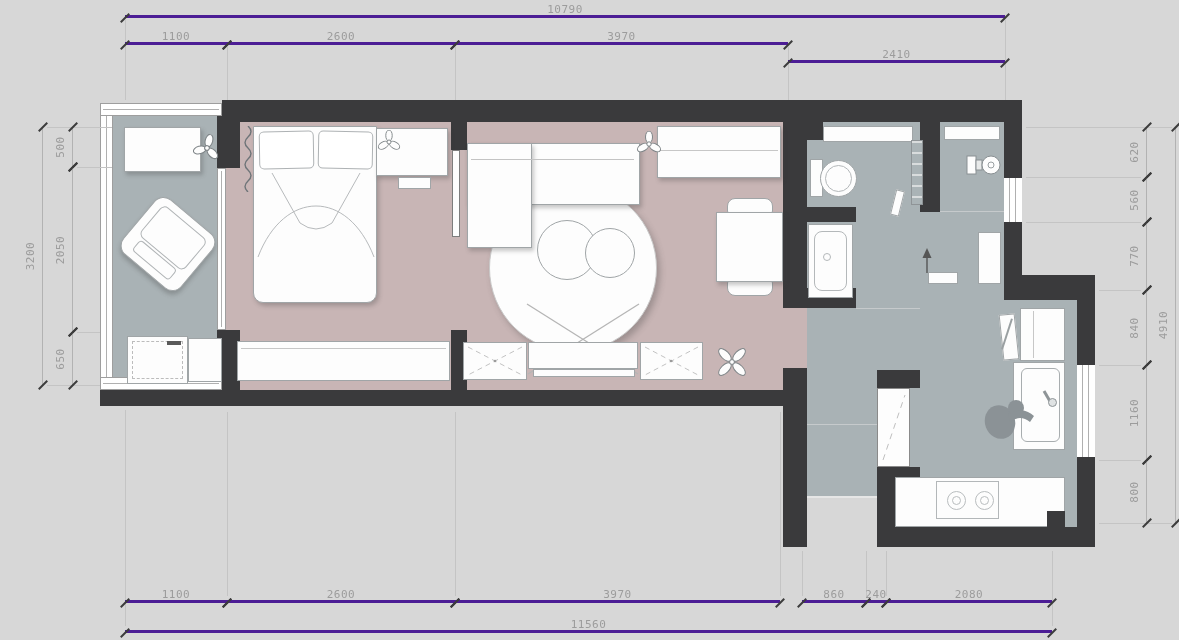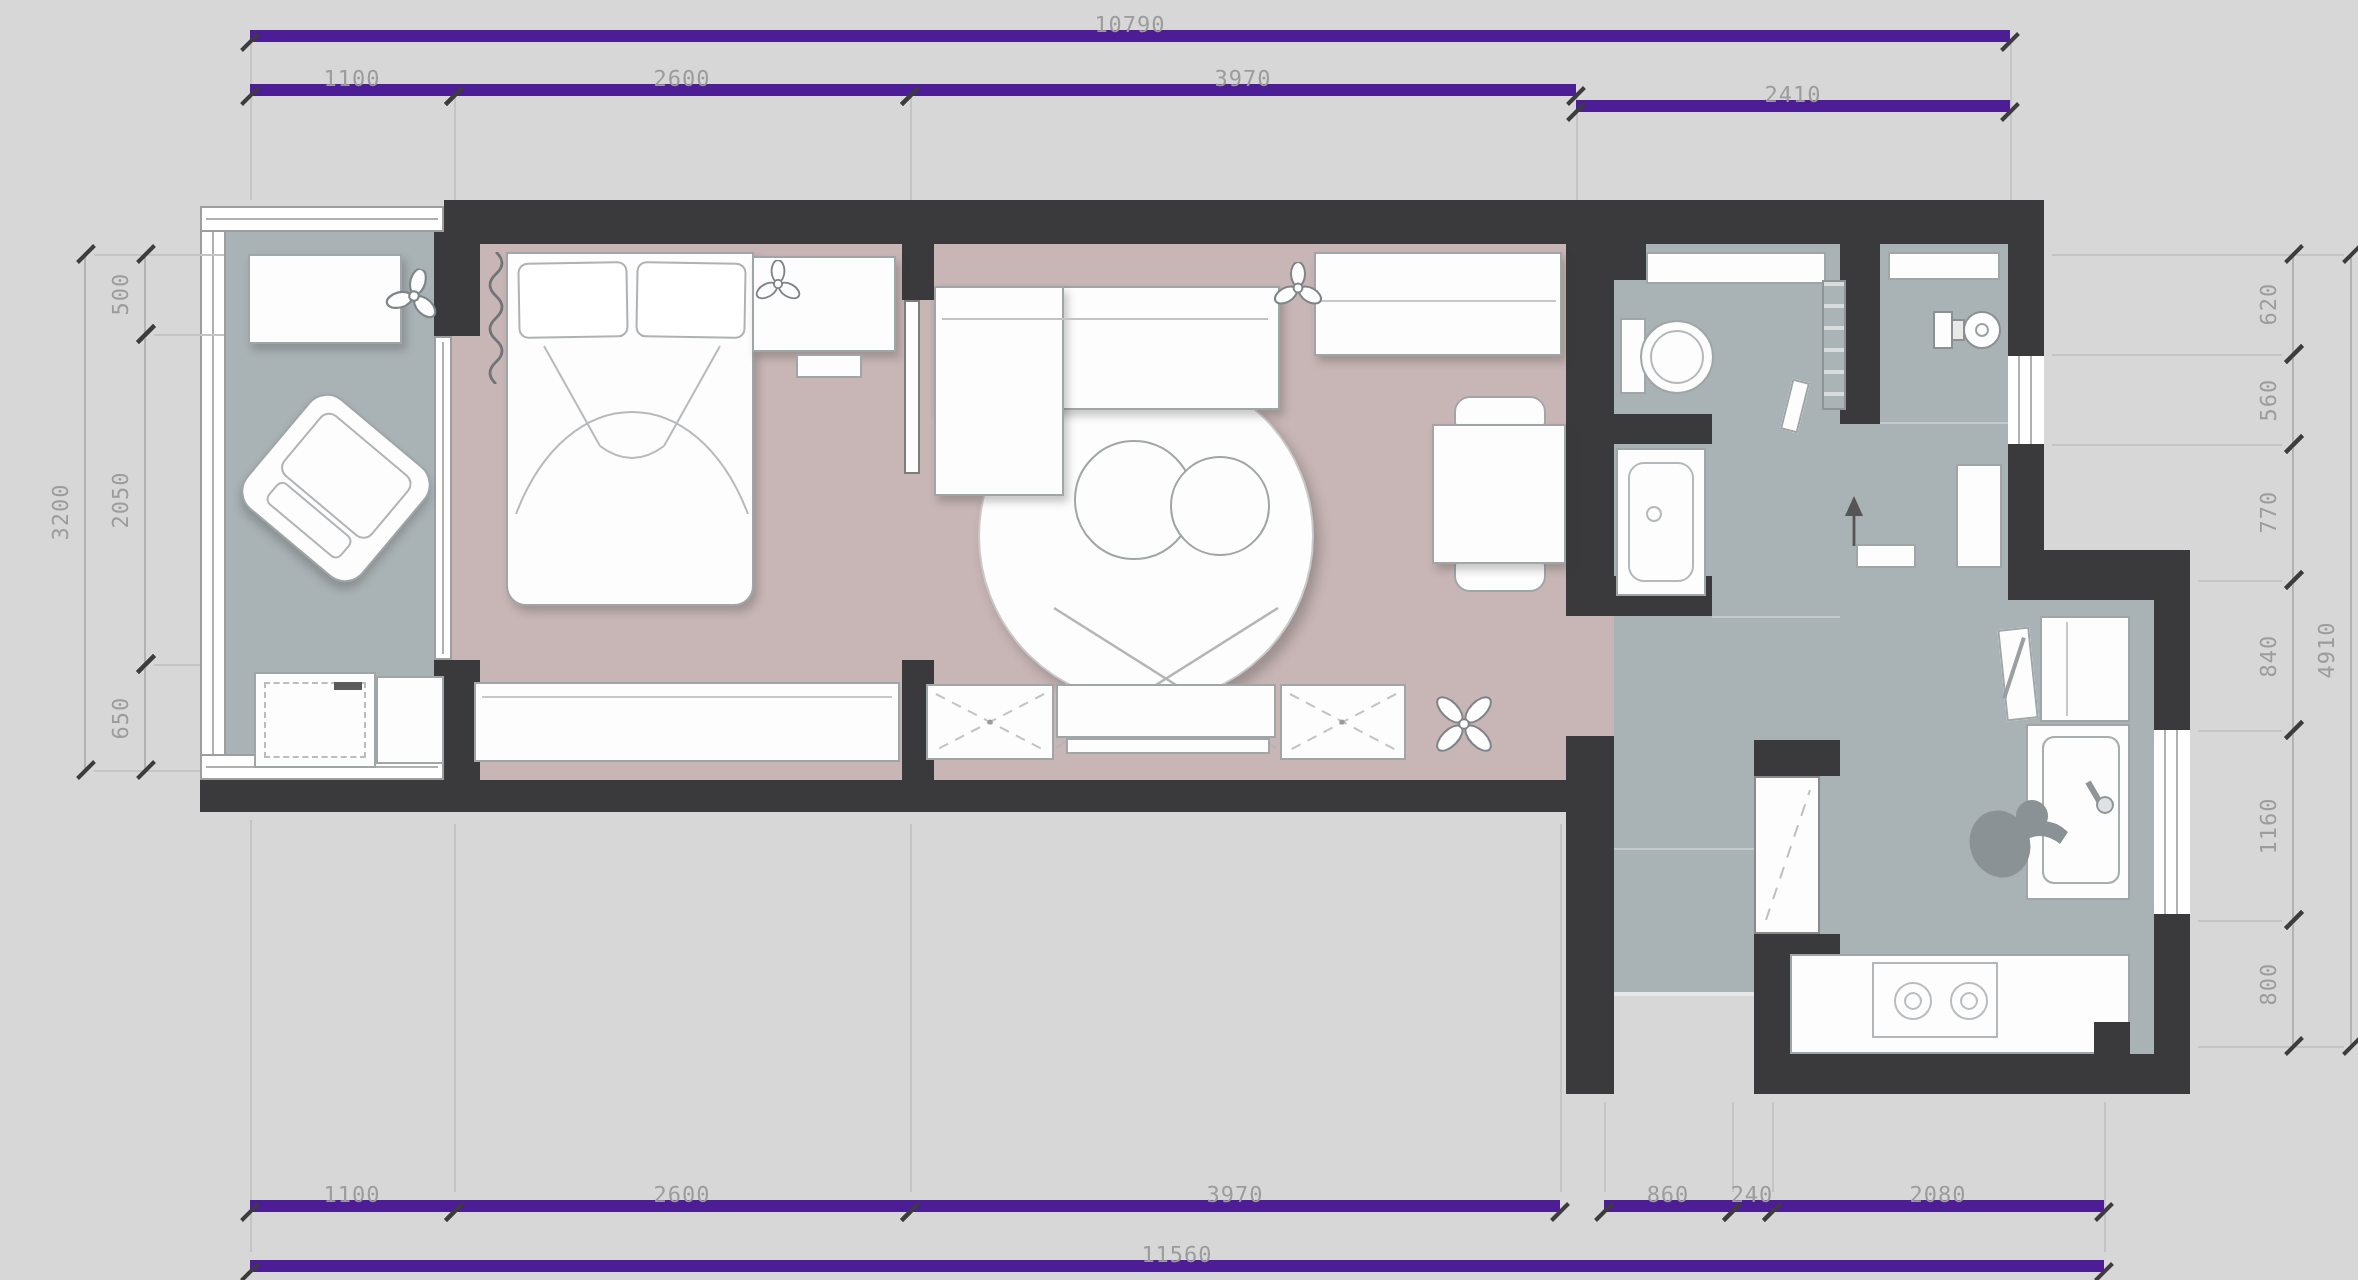--- a/index.html
+++ b/index.html
@@ -14,21 +14,21 @@
   .frame { position:absolute; background:#ffffff; border:1px solid #9e9e9e; z-index:14; }
   .mull  { position:absolute; background:#b0b0b0; }
   .thin  { position:absolute; background:#c6cacc; z-index:8; }
   .fur   { position:absolute; background:#fdfdfd; border:1px solid #a0a5a7;
            box-shadow:2px 3px 4px rgba(60,60,60,.28); z-index:20; }
   .fur.flat { box-shadow:none; }
   .seam { position:absolute; background:#c3c3c3; z-index:21; }
   .circle { border-radius:50%; }
 
   
-  .dh { position:absolute; height:0; border-top:6px solid #4c1d95; z-index:40; }
+  .dh { position:absolute; height:0; border-top:3px solid #4c1d95; z-index:40; }
   .dv { position:absolute; width:0;  border-left:1px solid #b2b2b2; z-index:40; }
   .dh i, .dv i { position:absolute; width:12px; height:2px; background:#3c3c3c;
                  transform:rotate(-45deg); }
   .dh i.t0 { left:-6px; top:-1.5px; } .dh i.t1 { right:-6px; top:-1.5px; }
   .dv i.t0 { left:-6.5px; top:-1px; } .dv i.t1 { left:-6.5px; bottom:-1px; }
   .dh span, .dv span { font-size:11px; color:#9c9c9c; letter-spacing:.5px; }
   .dh span { position:absolute; bottom:2px; left:50%; width:0; display:flex;
              justify-content:center; white-space:nowrap; }
   .dv span { position:absolute; left:-13px; top:50%; width:0; height:0; display:flex;
              justify-content:center; align-items:center; transform:rotate(-90deg);
@@ -282,21 +282,21 @@
   <div class="dh" style="left:227px;top:42px;width:228px">
     <i class="t0"></i>
       <i class="t1"></i>
       <span>2600</span>
   </div>
   <div class="dh" style="left:455px;top:42px;width:333px">
     <i class="t0"></i>
       <i class="t1"></i>
       <span>3970</span>
   </div>
-  <div class="dh" style="left:788px;top:50px;width:217px">
+  <div class="dh" style="left:788px;top:60px;width:217px">
     <i class="t0"></i>
       <i class="t1"></i>
       <span>2410</span>
   </div>
   <div class="ext" style="left:125px;top:20px;width:1px;height:80px"></div>
   <div class="ext" style="left:227px;top:47px;width:1px;height:53px"></div>
   <div class="ext" style="left:455px;top:47px;width:1px;height:53px"></div>
   <div class="ext" style="left:788px;top:47px;width:1px;height:53px"></div>
   <div class="ext" style="left:1005px;top:20px;width:1px;height:80px"></div>
 

